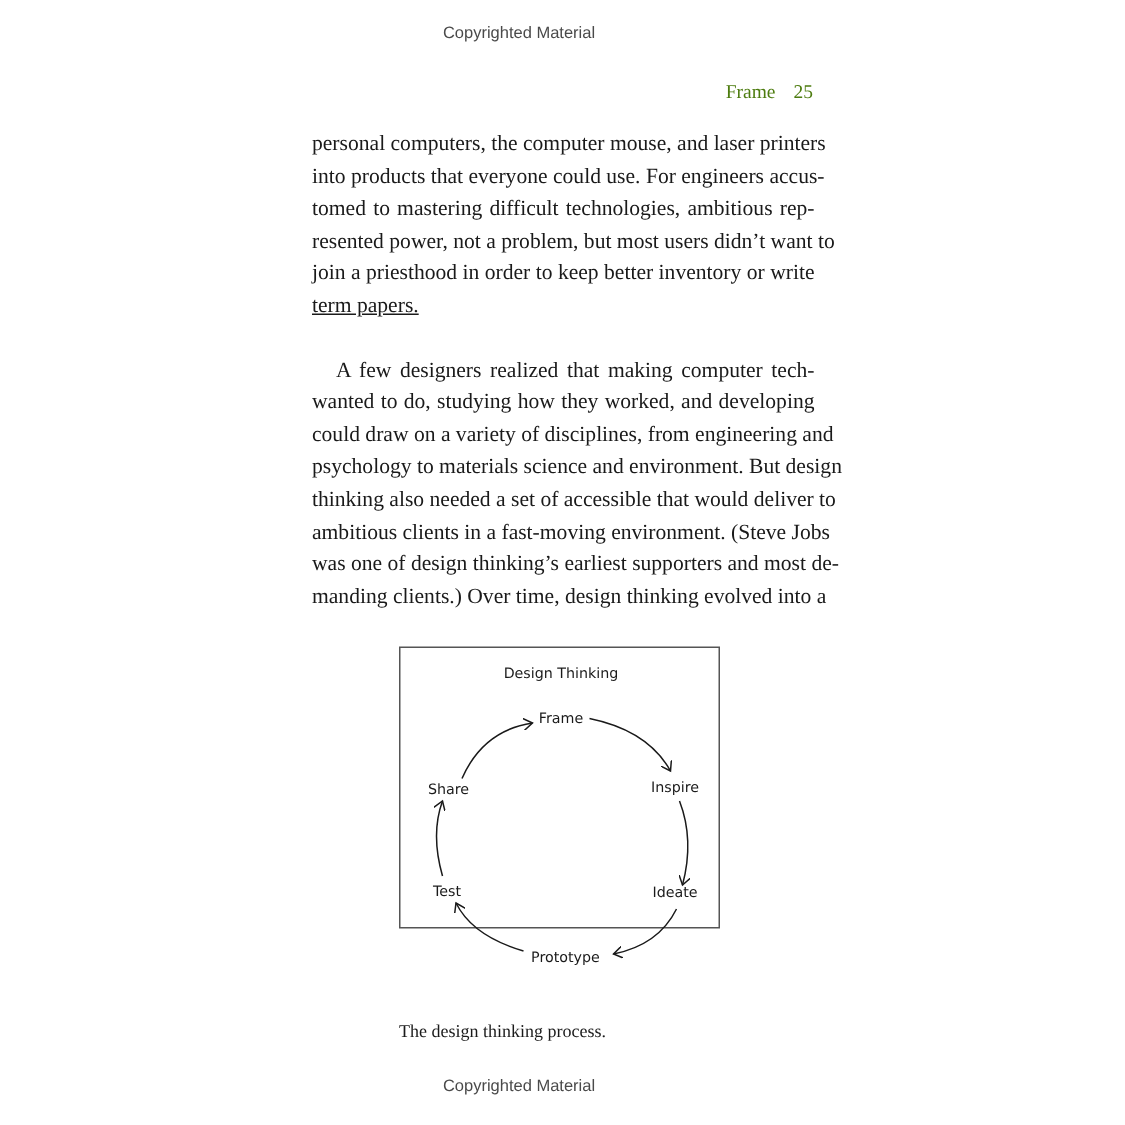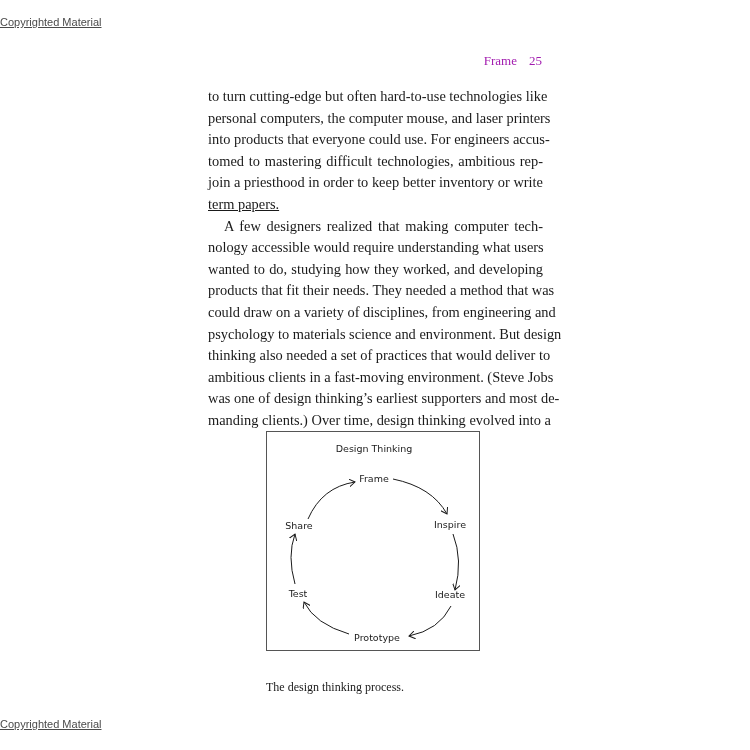--- a/index.html
+++ b/index.html
@@ -1,73 +1,71 @@
 <!DOCTYPE html>
 <html><head>
 <meta charset="utf-8">
 <style>
   html, body { margin: 0; padding: 0; background: #ffffff; }
   body { width: 750px; height: 750px; position: relative; overflow: hidden; color: #1a1a1a; }
   .watermark {
-    position: absolute; left: 0; width: 692px; 
-    font-family: "Liberation Sans", sans-serif; font-size: 11px; color: #4a4a4a; text-decoration: underline;
+    position: absolute; left: 0; width: 692px; text-align: center;
+    font-family: "Liberation Sans", sans-serif; font-size: 11px; color: #4a4a4a;
   }
   #wm-top { top: 16px; }
   #wm-bottom { top: 718px; }
   .running-head {
     position: absolute; top: 53px; right: 208px;
-    font-family: "Liberation Serif", serif; font-size: 13px; color: #a21caf;
+    font-family: "Liberation Serif", serif; font-size: 13px; color: #4d7c0f;
     white-space: nowrap;
   }
   .running-head .page-num { margin-left: 12px; }
   .body-text {
     position: absolute; left: 208px; top: 86px; width: 335px;
     font-family: "Liberation Serif", serif; font-size: 14.4px; line-height: 21.6px;
     color: #1a1a1a;
   }
   .body-text .line { display: block; white-space: nowrap; text-align: justify; text-align-last: justify; }
   .body-text .line.last { text-align-last: left; text-decoration: underline; }
-  .body-text .line.indent { padding-left: 16px; }
+  .body-text .line.indent { padding-left: 16px; margin-top: 21px; }
   .figure {
-    position: absolute; left: 266px; top: 431px; width: 214px; height: 220px;
+    position: absolute; left: 266px; top: 431px; width: 214px; height: 188px;
     border: 1.5px solid #555555; box-sizing: border-box; background: #fff;
   }
   .figure svg { position: absolute; left: 0; top: 0; }
   .hand { font-family: "DejaVu Sans", sans-serif; font-size: 9.5px; fill: #1a1a1a; }
   .caption {
     position: absolute; left: 266px; top: 656px;
     font-family: "Liberation Serif", serif; font-size: 12px; color: #1a1a1a; margin-top: 24px;
   }
 </style>
 </head>
 <body>
 
 <div id="wm-top" class="watermark">Copyrighted Material</div>
 
 <div class="running-head">
   <span>Frame</span><span class="page-num">25</span>
 </div>
 
 <div class="body-text">
   <div>
-    <span class="line">to turn cutting-edge but often hard-to-use technologies like</span>
     <span class="line">personal computers, the computer mouse, and laser printers</span>
     <span class="line">into products that everyone could use. For engineers accus-</span>
     <span class="line">tomed to mastering difficult technologies, ambitious rep-</span>
+    <span class="line">resented power, not a problem, but most users didn’t want to</span>
     <span class="line">join a priesthood in order to keep better inventory or write</span>
     <span class="line last">term papers.</span>
   </div>
   <div>
     <span class="line indent">A few designers realized that making computer tech-</span>
-    <span class="line">nology accessible would require understanding what users</span>
     <span class="line">wanted to do, studying how they worked, and developing</span>
-    <span class="line">products that fit their needs. They needed a method that was</span>
     <span class="line">could draw on a variety of disciplines, from engineering and</span>
     <span class="line">psychology to materials science and environment. But design</span>
-    <span class="line">thinking also needed a set of practices that would deliver to</span>
+    <span class="line">thinking also needed a set of accessible that would deliver to</span>
     <span class="line">ambitious clients in a fast-moving environment. (Steve Jobs</span>
     <span class="line">was one of design thinking’s earliest supporters and most de-</span>
     <span class="line">manding clients.) Over time, design thinking evolved into a</span>
   </div>
 </div>
 
 <div class="figure">
   <svg width="214" height="220" viewBox="0 0 214 220">
     <defs>
       <marker id="arrowhead" markerWidth="8" markerHeight="8" refX="6" refY="4" orient="auto" markerUnits="userSpaceOnUse">

